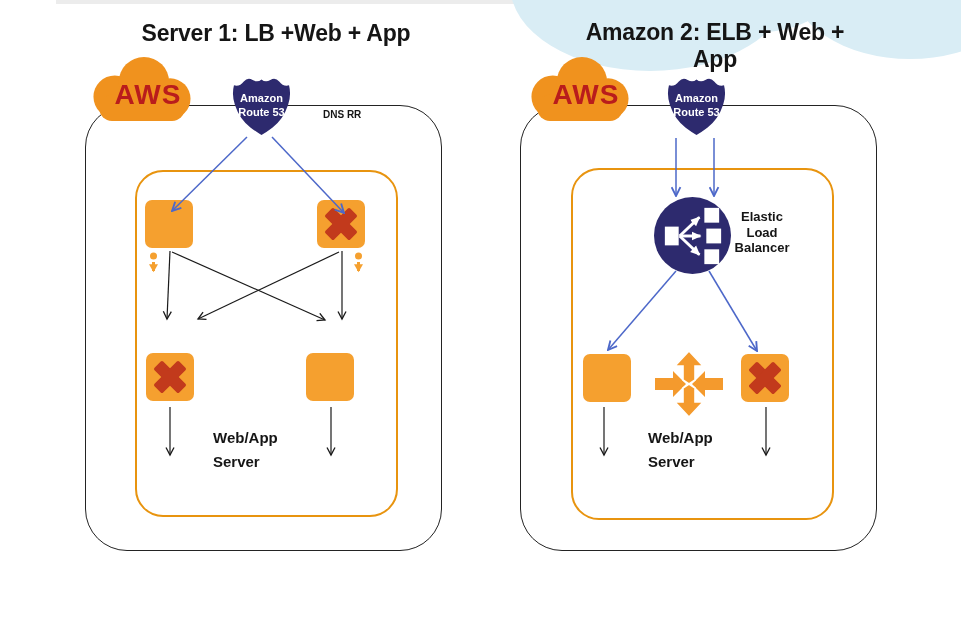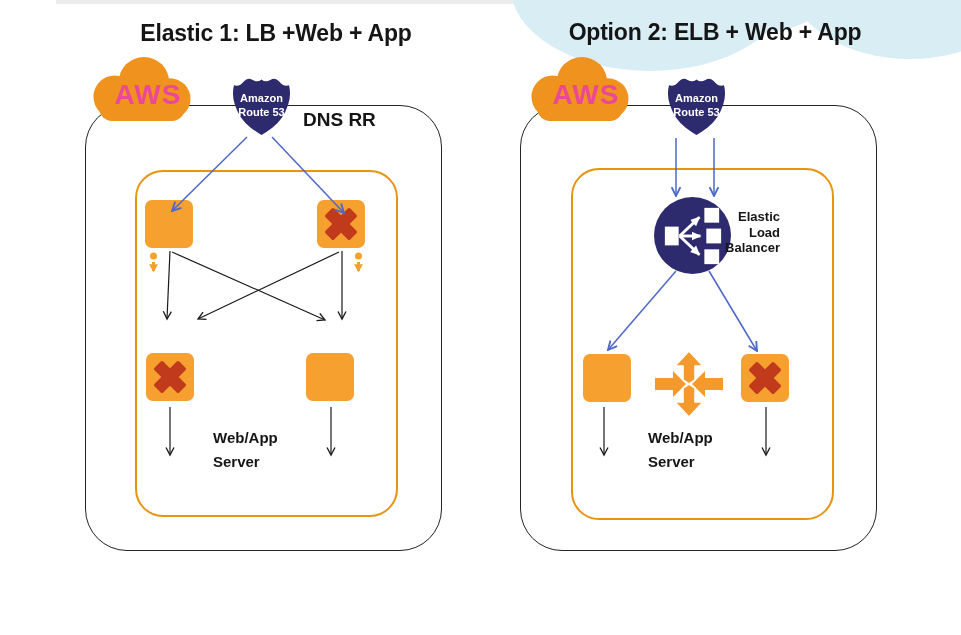--- a/index.html
+++ b/index.html
@@ -8,46 +8,46 @@
   .abs{position:absolute;}
   
   .topstrip{left:56px;top:0;width:650px;height:4px;background:#ececec;z-index:0;}
   .bgclouds{left:0;top:0;z-index:1;}
   
   .outer{border:1.7px solid #232323;border-radius:42px;background:transparent;z-index:2;}
   .inner{border:2.4px solid #e8940f;border-radius:28px;background:transparent;z-index:2;}
   
   .title{font-weight:bold;font-size:23px;line-height:27px;text-align:center;letter-spacing:-0.2px;z-index:30;}
   .lbl{font-weight:bold;z-index:30;}
-  .aws-txt{font-weight:bold;font-size:28px;letter-spacing:1px;color:#ec4899;text-align:center;z-index:12;}
+  .aws-txt{font-weight:bold;font-size:28px;letter-spacing:1px;color:#b91c1c;text-align:center;z-index:12;}
   .r53-txt{font-weight:bold;font-size:11px;line-height:14px;color:#ffffff;text-align:center;z-index:12;}
   .lb-lbl{font-size:18.5px;}
   .srv-lbl{font-size:15px;line-height:24px;width:92px;}
   .elb-lbl{font-size:13px;line-height:15.5px;width:72px;text-align:center;}
-  .dns-lbl{font-size:19px;}
+  .dns-lbl{font-size:10px;margin-left:20px;}
   
   .sq{width:48px;height:48px;background:#f5a02f;border-radius:7px;z-index:10;}
   .sq svg{position:absolute;left:3px;top:3px;}
   .icon{z-index:10;}
   .overlay{left:0;top:0;z-index:20;pointer-events:none;}
 </style>
 </head>
 <body>
 
 <div class="canvas">
 
   <div class="abs topstrip"></div>
   <svg class="abs bgclouds" width="961" height="120">
     <ellipse cx="650" cy="-15" rx="140" ry="86" fill="#d9edf5"></ellipse>
     <ellipse cx="762" cy="-32" rx="82" ry="64" fill="#d9edf5"></ellipse>
     <ellipse cx="910" cy="-20" rx="120" ry="79" fill="#d9edf5"></ellipse>
   </svg>
 
-  <div class="abs title" style="left:126px;top:20px;width:300px;">Elastic 1: LB +Web + App</div>
-  <div class="abs title" style="left:565px;top:19px;width:300px;">Option 2: ELB + Web + App</div>
+  <div class="abs title" style="left:126px;top:20px;width:300px;">Server 1: LB +Web + App</div>
+  <div class="abs title" style="left:565px;top:19px;width:300px;">Amazon 2: ELB + Web + App</div>
 
   <div class="abs outer" style="left:85px;top:105px;width:355px;height:444px;"></div>
   <div class="abs inner" style="left:135px;top:170px;width:259px;height:343px;"></div>
 
   <div class="abs outer" style="left:520px;top:105px;width:355px;height:444px;"></div>
   <div class="abs inner" style="left:571px;top:168px;width:259px;height:348px;"></div>
 
   <svg class="abs icon" style="left:88px;top:56px;" width="108" height="66" viewBox="0 0 110 68">
     <circle cx="27" cy="42" r="22" fill="#f0921e"></circle>
     <circle cx="57" cy="27" r="26" fill="#f0921e"></circle>
@@ -109,21 +109,21 @@
     </defs>
     <circle cx="39" cy="39" r="39" fill="#2d2a6e"></circle>
     <rect x="11" y="30" width="14" height="19" fill="#ffffff"></rect>
     <line x1="26" y1="39.5" x2="46" y2="20.5" stroke="#ffffff" stroke-width="3" marker-end="url(#welb)"></line>
     <line x1="26" y1="39.5" x2="47" y2="39.5" stroke="#ffffff" stroke-width="3" marker-end="url(#welb)"></line>
     <line x1="26" y1="39.5" x2="46" y2="58.5" stroke="#ffffff" stroke-width="3" marker-end="url(#welb)"></line>
     <rect x="51" y="11" width="15" height="15" fill="#ffffff"></rect>
     <rect x="53" y="32" width="15" height="15" fill="#ffffff"></rect>
     <rect x="51" y="53" width="15" height="15" fill="#ffffff"></rect>
   </svg>
-  <div class="abs lbl elb-lbl" style="left:708px;top:209px;text-align:right;">Elastic Load Balancer</div>
+  <div class="abs lbl elb-lbl" style="left:726px;top:209px;">Elastic Load Balancer</div>
 
   <div class="abs sq" style="left:583px;top:354px;"></div>
   <svg class="abs icon" style="left:653px;top:351px;" width="72" height="66" viewBox="0 0 72 66">
     <polygon points="2,27 20,27 20,20 33,33 20,46 20,39 2,39" fill="#f49a2d"></polygon>
     <polygon points="70,27 52,27 52,20 39,33 52,46 52,39 70,39" fill="#f49a2d"></polygon>
     <polygon points="36,0 50,15 42,15 42,29 36,33 30,29 30,15 22,15" fill="#f49a2d" stroke="#ffffff" stroke-width="1.6"></polygon>
     <polygon points="36,66 22,51 30,51 30,37 36,33 42,37 42,51 50,51" fill="#f49a2d" stroke="#ffffff" stroke-width="1.6"></polygon>
   </svg>
   <div class="abs sq" style="left:741px;top:354px;">
     <svg width="42" height="42" viewBox="0 0 48 48">

